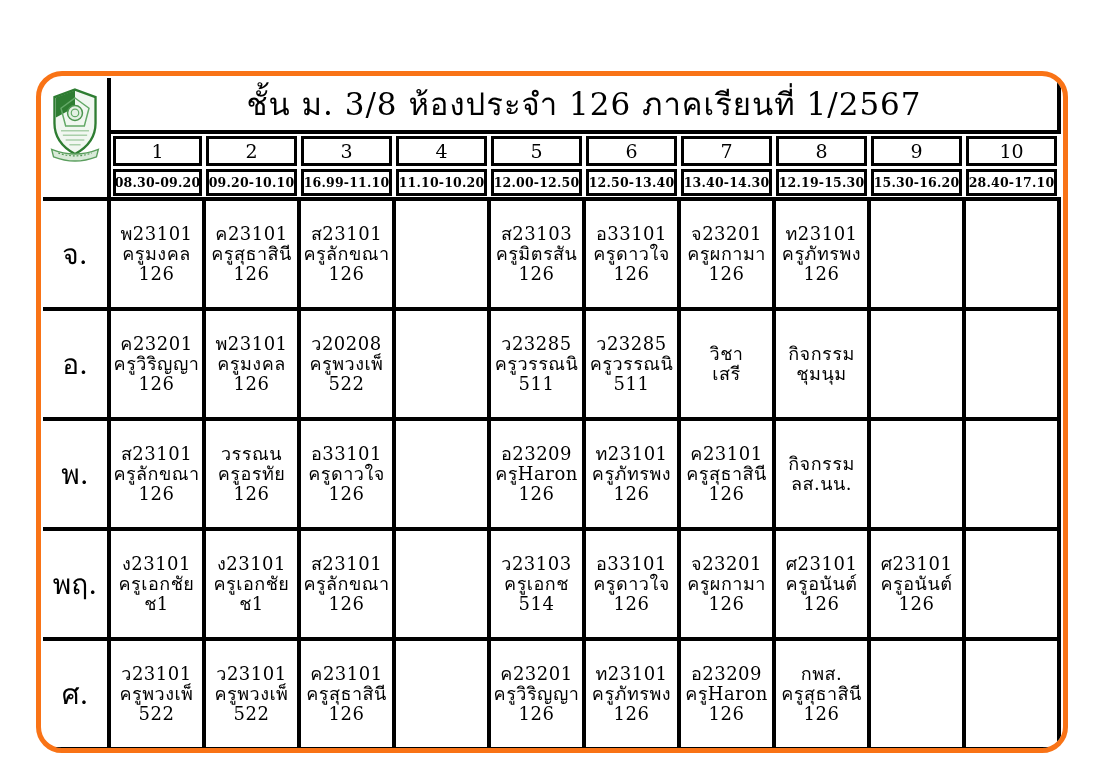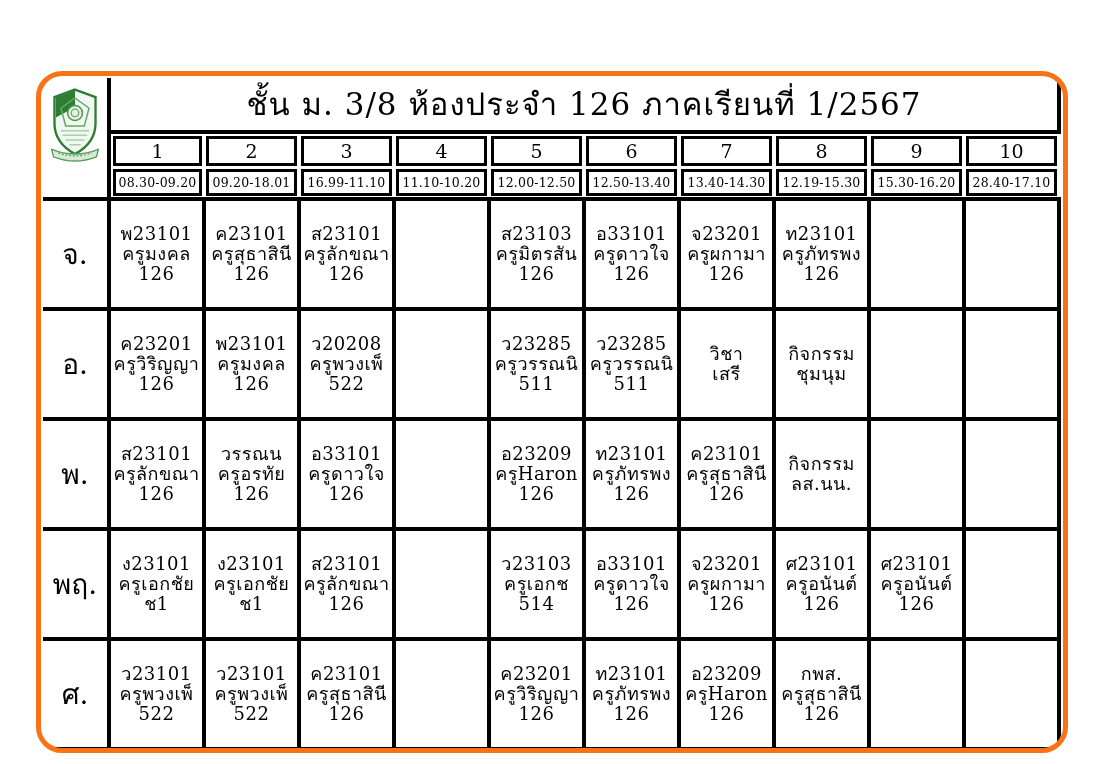--- a/index.html
+++ b/index.html
@@ -134,26 +134,26 @@
           <td>
             <div class="hbox">8</div>
           </td>
           <td>
             <div class="hbox">9</div>
           </td>
           <td>
             <div class="hbox">10</div>
           </td>
         </tr>
-      <tr class="time-row" id="time-row" style="height:27px;">
+      <tr class="time-row" id="time-row" style="height:27px;font-weight:bold;">
           <td>
             <div class="hbox">08.30-09.20</div>
           </td>
           <td>
-            <div class="hbox">09.20-18.01</div>
+            <div class="hbox">09.20-10.10</div>
           </td>
           <td>
             <div class="hbox">16.99-11.10</div>
           </td>
           <td>
             <div class="hbox">11.10-10.20</div>
           </td>
           <td>
             <div class="hbox">12.00-12.50</div>
           </td>

